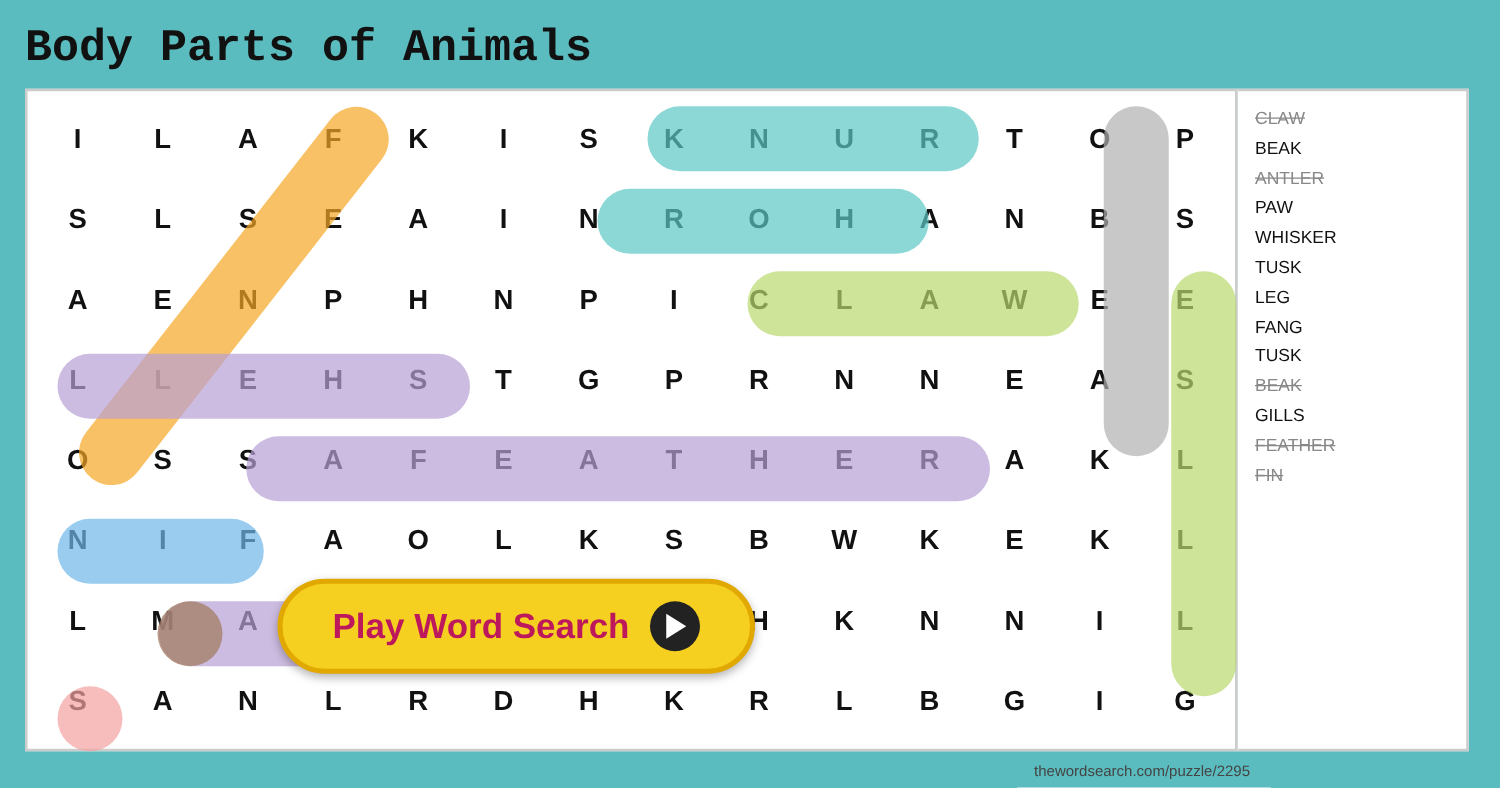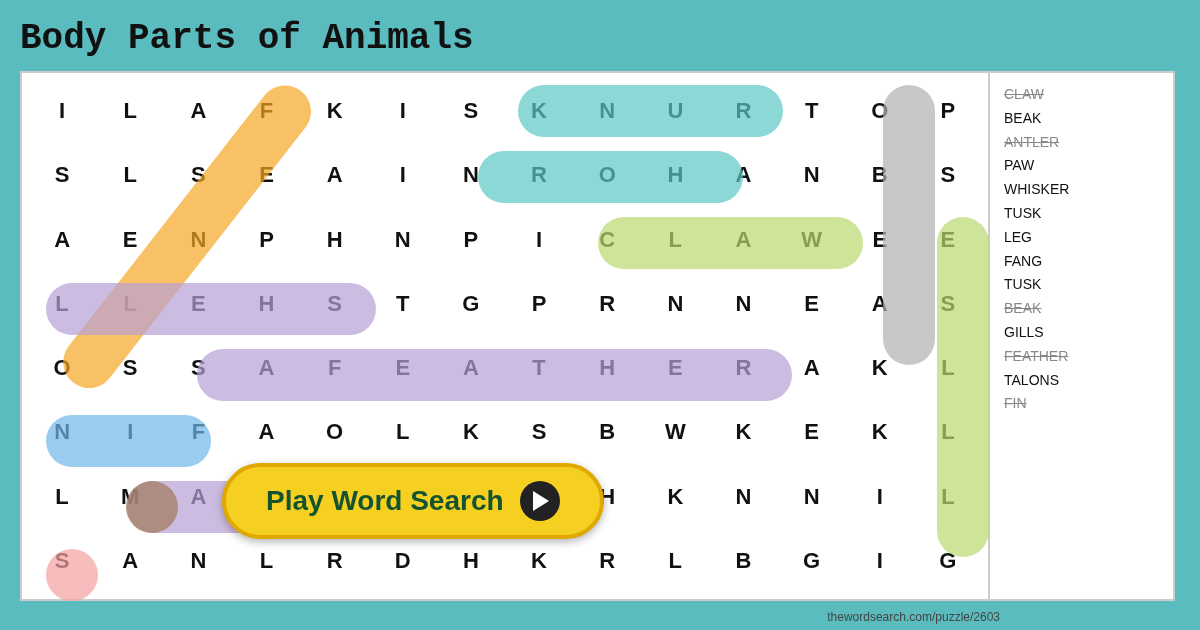--- a/index.html
+++ b/index.html
@@ -196,21 +196,21 @@
       z-index: 10;
     }
     #play-btn {
       background: #f5d020;
       border: 4px solid #e0a800;
       border-radius: 40px;
       padding: 14px 40px;
       font-size: 28px;
       font-weight: bold;
       font-family: Arial, sans-serif;
-      color: #14532d;
+      color: #be185d;
       cursor: pointer;
       display: flex;
       align-items: center;
       gap: 16px;
       box-shadow: 0 3px 8px rgba(0,0,0,0.3);
     }
     #play-btn .play-icon {
       width: 40px;
       height: 40px;
       background: #222;
@@ -427,18 +427,17 @@
         <div class="found">ANTLER</div>
         <div>PAW</div>
         <div>WHISKER</div>
         <div>TUSK</div>
         <div>LEG</div>
         <div>FANG</div>
         <div>TUSK</div>
         <div class="found">BEAK</div>
         <div>GILLS</div>
         <div class="found">FEATHER</div>
-        <div>TALONS</div>
         <div class="found">FIN</div>
       </div>
   </div>
-  <div id="attribution">thewordsearch.com/puzzle/2603</div>
+  <div id="attribution">thewordsearch.com/puzzle/2295</div>
 </div>
 
 </body></html>

